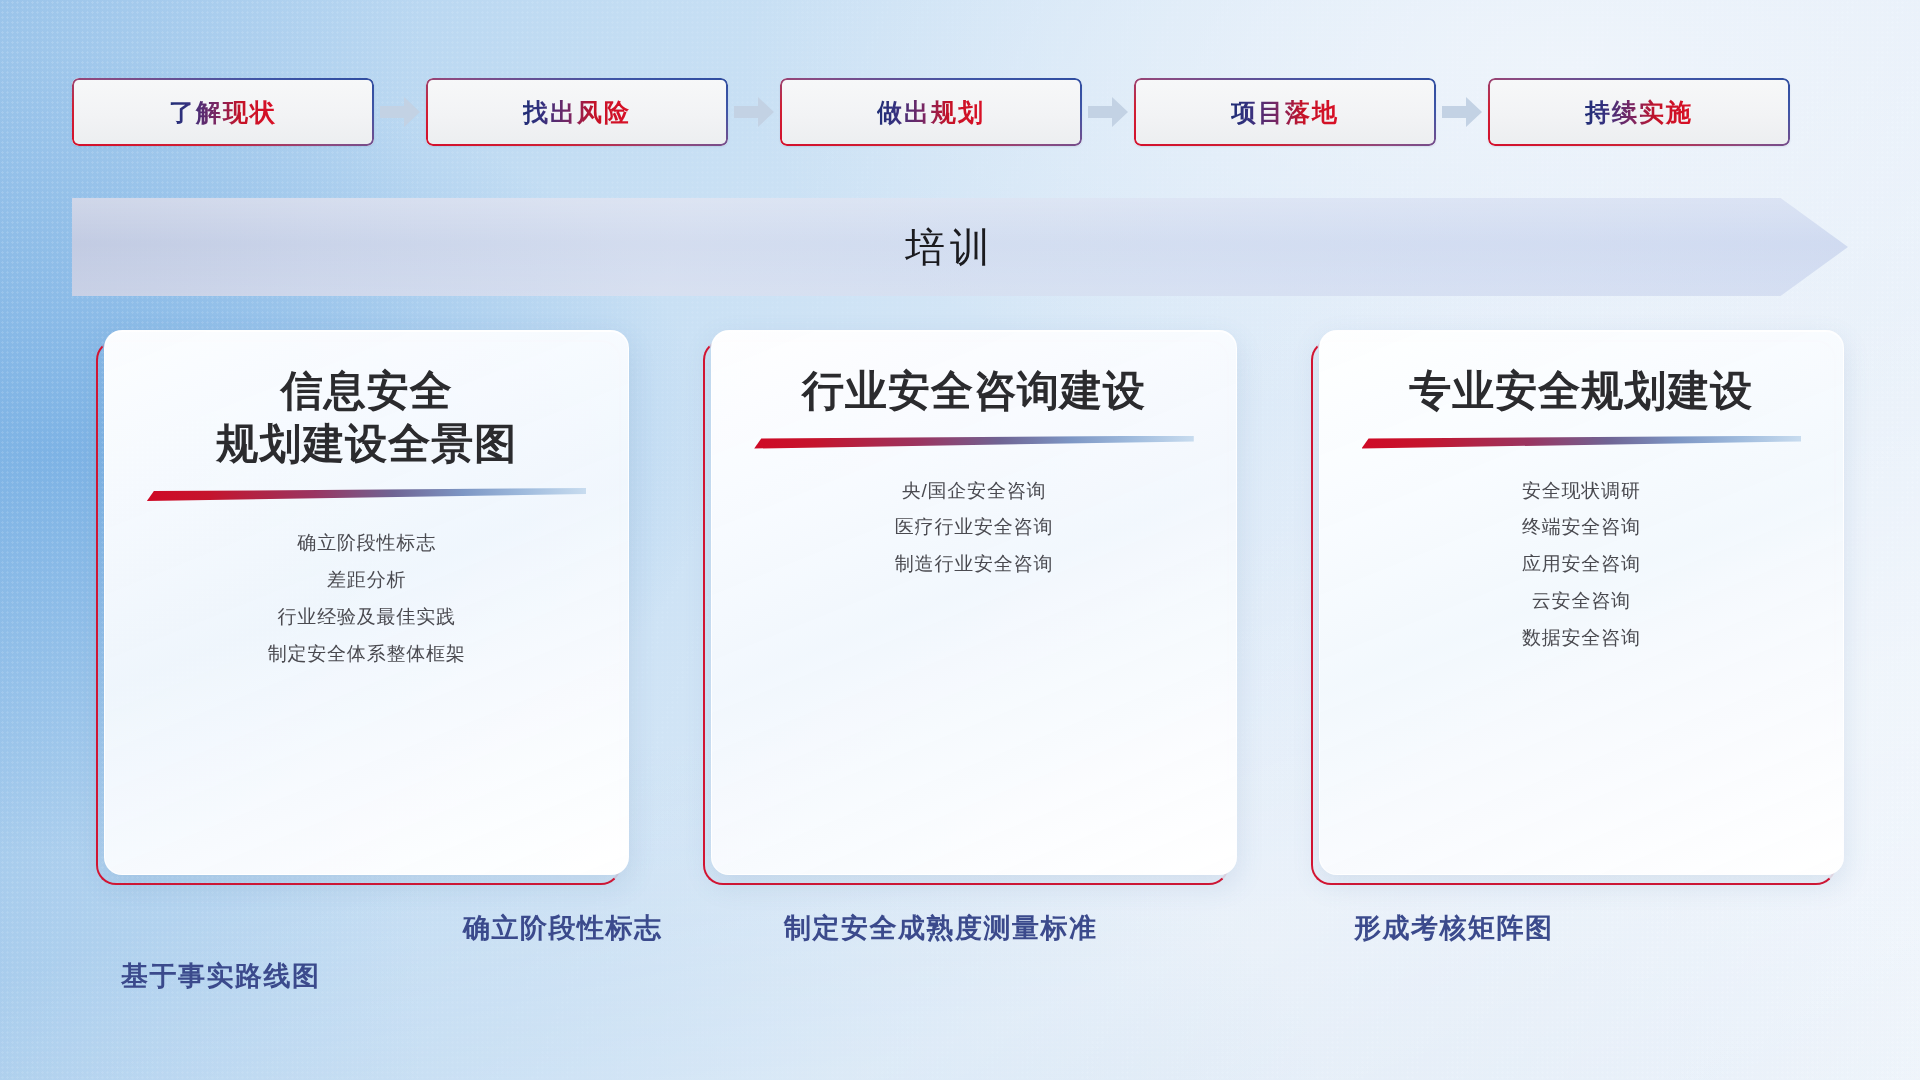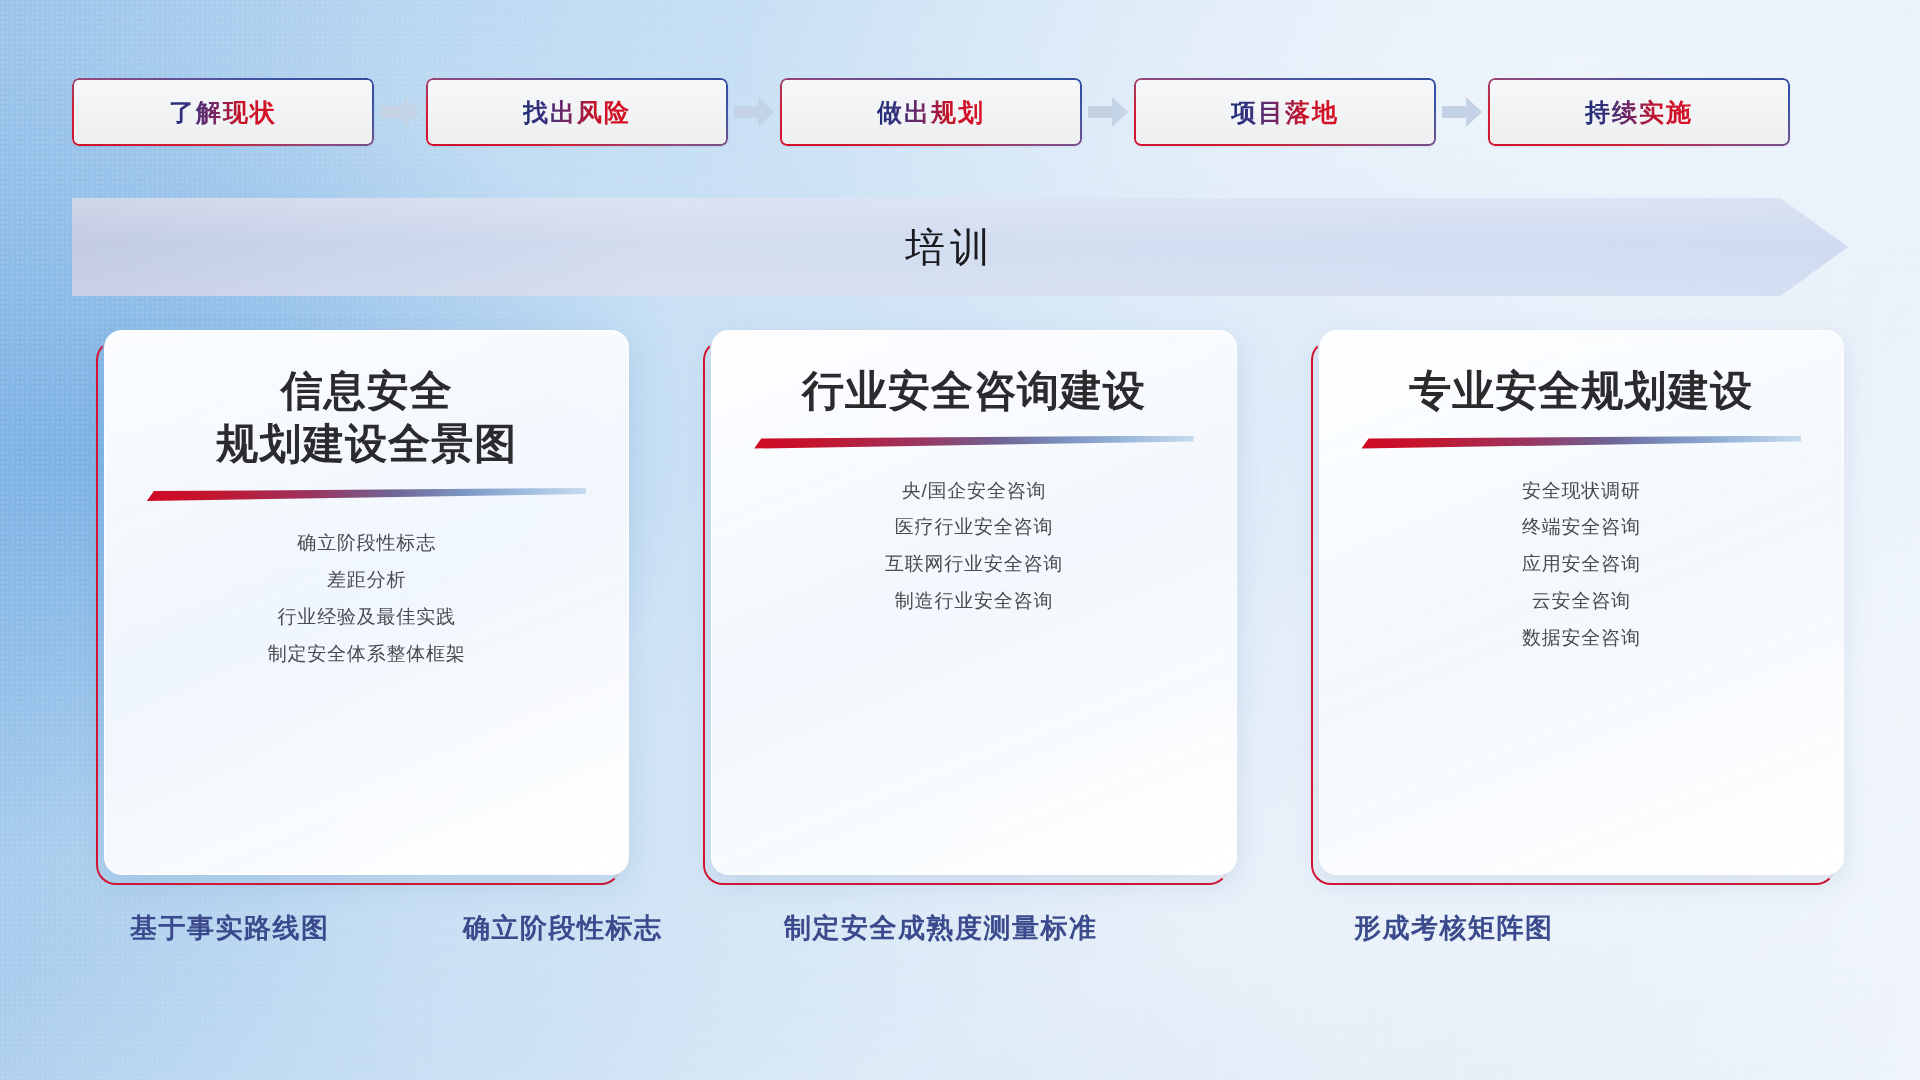--- a/index.html
+++ b/index.html
@@ -164,21 +164,21 @@
     white-space:nowrap;
   }
 
   
   #footer{ position:absolute; z-index:6; left:0; top:910px; width:1920px; height:64px; }
   .foot{
     position:absolute; top:0;
     font-size:27px; font-weight:700; color:#3b4a8c; letter-spacing:1.5px;
     white-space:nowrap;
   }
-  .foot.f0{ left:130px; }
+  .foot.f0{ left:121px;margin-top:48px; }
   .foot.f1{ left:463px; }
   .foot.f2{ left:784px; }
   .foot.f3{ left:1354px; }
 </style>
 </head>
 <body>
 
 <div id="bg">
   <div class="bg-base"></div>
   <div class="bg-sheen"></div>
@@ -255,21 +255,20 @@
   <div class="card-wrap">
     <div class="card-frame"></div>
     <div class="card">
       <div class="card-title">行业安全咨询建设</div>
       <div class="card-divider">
           <span></span>
         </div>
       <div class="card-items">
         <div class="card-item">央/国企安全咨询</div>
         <div class="card-item">医疗行业安全咨询</div>
-        <div class="card-item">互联网行业安全咨询</div>
         <div class="card-item">制造行业安全咨询</div>
       </div>
     </div>
   </div>
 
   <div class="card-wrap">
     <div class="card-frame"></div>
     <div class="card">
       <div class="card-title">专业安全规划建设</div>
       <div class="card-divider">

